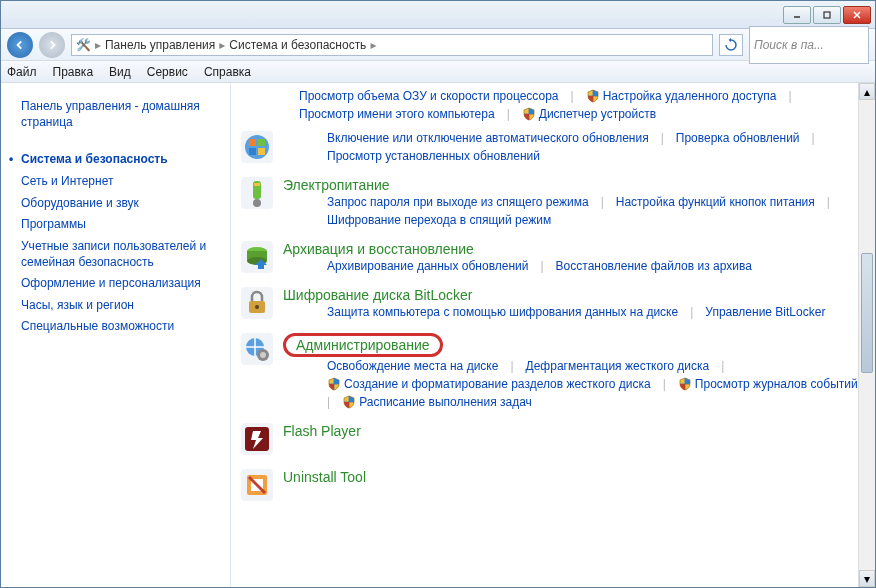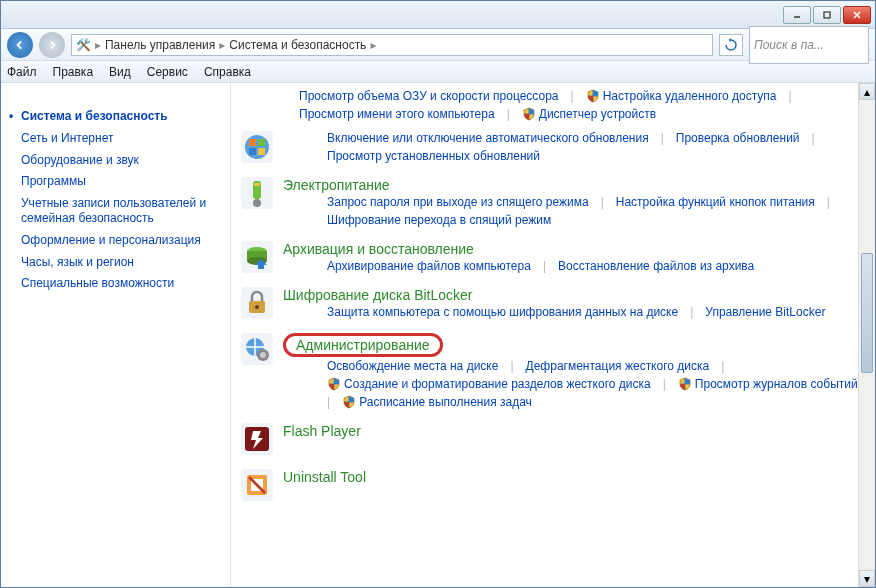--- a/index.html
+++ b/index.html
@@ -99,20 +99,21 @@
   <div class="menubar">
     <span class="menu-item">Файл</span>
     <span class="menu-item">Правка</span>
     <span class="menu-item">Вид</span>
     <span class="menu-item">Сервис</span>
     <span class="menu-item">Справка</span>
   </div>
 
   <div class="body-area">
     <div class="sidebar">
+      <div class="side-link">Панель управления - домашняя страница</div>
       <div style="height:8px"></div>
       <div class="side-active">Система и безопасность</div>
       <div class="side-link">Сеть и Интернет</div>
       <div class="side-link">Оборудование и звук</div>
       <div class="side-link">Программы</div>
       <div class="side-link">Учетные записи пользователей и семейная безопасность</div>
       <div class="side-link">Оформление и персонализация</div>
       <div class="side-link">Часы, язык и регион</div>
       <div class="side-link">Специальные возможности</div>
     </div>
@@ -198,21 +199,21 @@
             <div class="sec-icon">
               <svg viewBox="0 0 32 32">
                 <ellipse cx="16" cy="10" rx="10" ry="4" fill="#70c040"></ellipse>
                 <rect x="6" y="10" width="20" height="10" fill="#5aa030"></rect>
                 <ellipse cx="16" cy="20" rx="10" ry="4" fill="#4a8028"></ellipse>
                 <path d="M20 18 L26 24 L23 24 L23 28 L17 28 L17 24 L14 24 Z" fill="#3080d0"></path>
               </svg>
             </div>
             <div class="sec-body"><div class="sec-title">Архивация и восстановление</div><div class="sublinks">
                 <span class="sublink">
-                  <span>Архивирование файлов компьютера</span>
+                  <span>Архивирование данных обновлений</span>
                 </span>
                 <span class="sep">|</span>
                 <span class="sublink">
                   <span>Восстановление файлов из архива</span>
                 </span>
               </div></div>
           </div>
           <div class="section">
             <div class="sec-icon">
               <svg viewBox="0 0 32 32">

